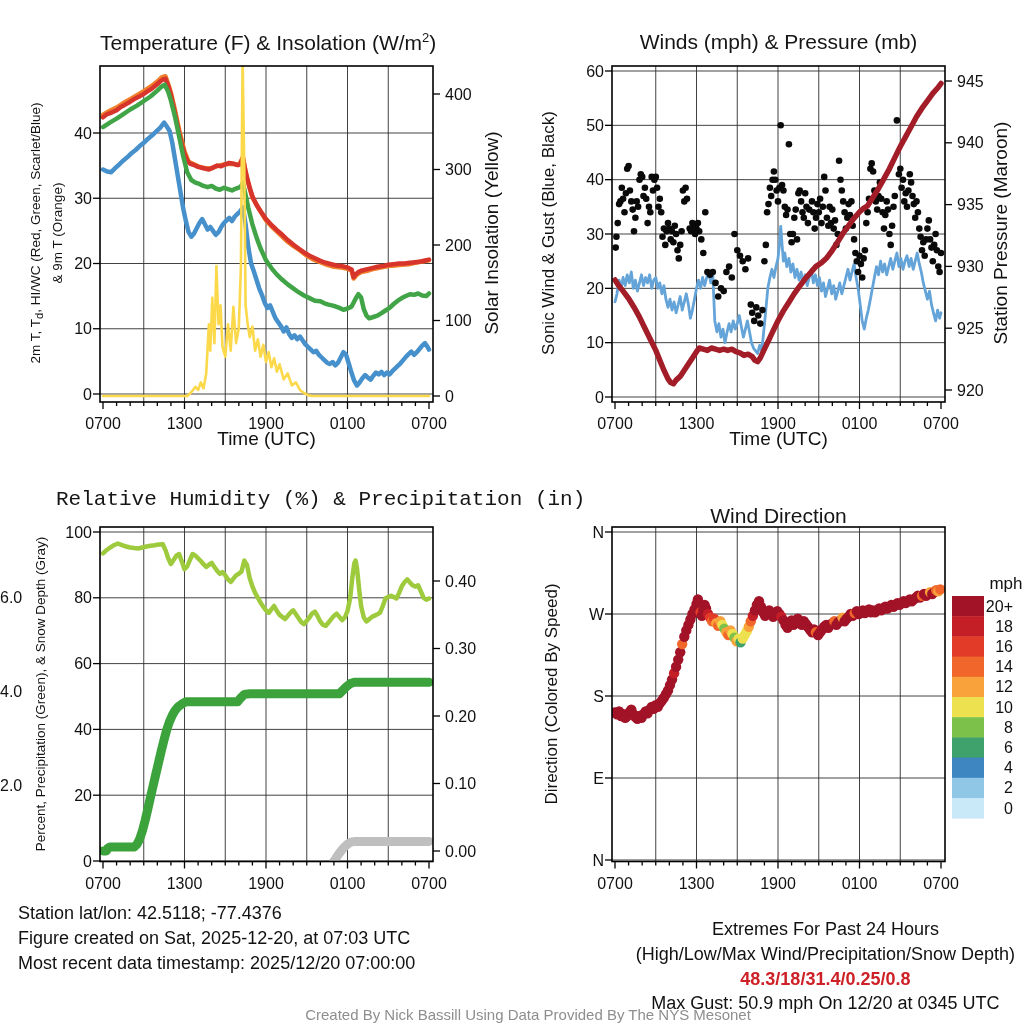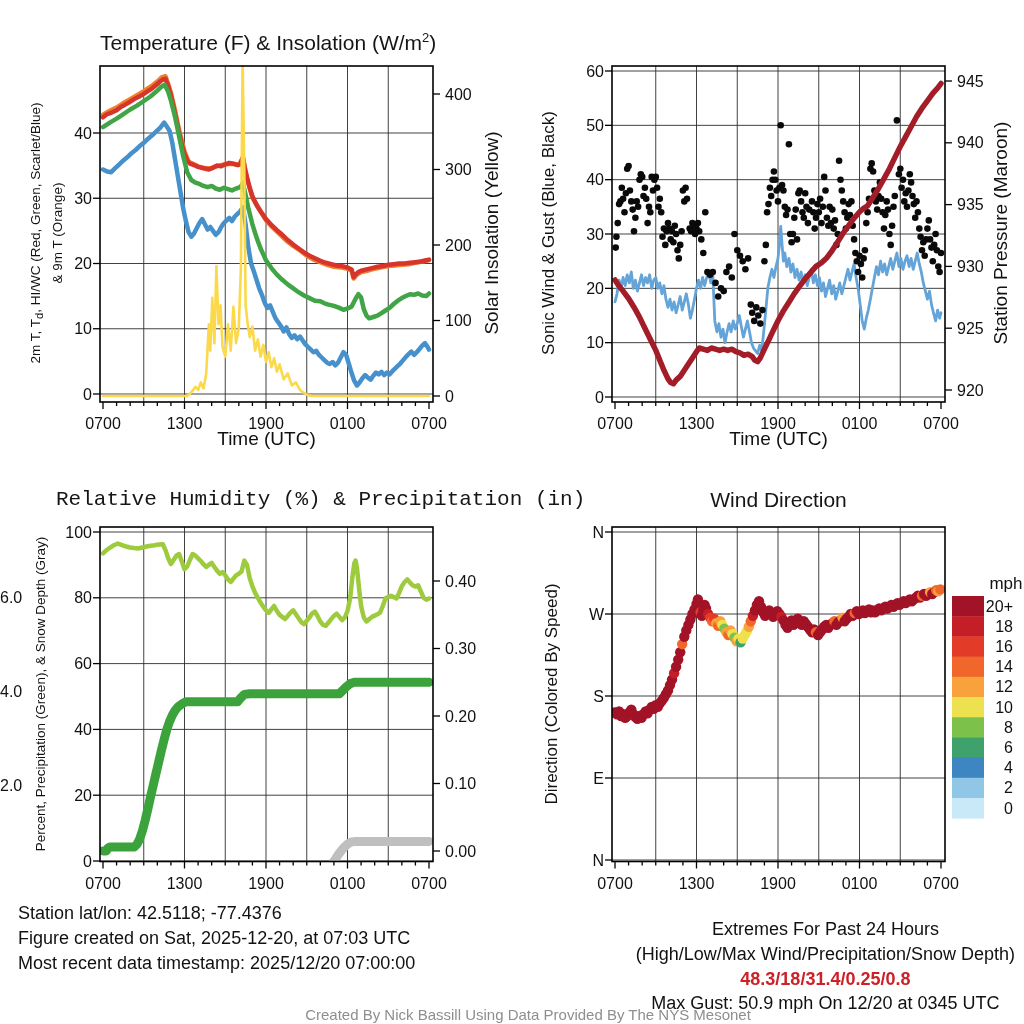--- a/index.html
+++ b/index.html
@@ -5,21 +5,21 @@
   html,body{margin:0;padding:0;background:#fff;}
   .fig{position:relative;width:1024px;height:1024px;background:#ffffff;
        font-family:"Liberation Sans",sans-serif;color:#111;overflow:hidden;}
   #figure-svg{position:absolute;left:0;top:0;}
   svg text{font-family:"Liberation Sans",sans-serif;fill:#111;}
   .title{position:absolute;text-align:center;font-size:21px;color:#151515;white-space:nowrap;}
   .title sup{font-size:13px;}
   .t1{left:100px;top:30px;width:333px;}
   .t2{left:612px;top:30px;width:333px;}
   .t3{left:56px;top:488px;width:390px;font-family:Liberation Mono, monospace;}
-  .t4{left:612px;top:488px;width:333px;}
+  .t4{left:612px;top:504px;width:333px;}
   .xlab{position:absolute;text-align:center;font-size:19px;white-space:nowrap;}
   .x1{left:100px;top:428px;width:333px;}
   .x2{left:612px;top:428px;width:333px;}
   .rot{position:absolute;transform:translate(-50%,-50%) rotate(-90deg);white-space:nowrap;text-align:center;}
   .ylab-temp-left{left:46px;top:233px;font-size:13.5px;line-height:17px;}
   .ylab-temp-right{left:492px;top:233px;font-size:19px;}
   .ylab-wind-left{left:549px;top:233px;font-size:17px;}
   .ylab-wind-right{left:1001px;top:233px;font-size:19px;}
   .ylab-rh-left{left:40px;top:694px;font-size:13.5px;}
   .ylab-dir-left{left:552px;top:694px;font-size:17px;}
@@ -760,20 +760,21 @@
         <rect x="952" y="757.6" width="32" height="20.6" fill="#3E86C2"></rect>
         <text x="1013" y="773.2" text-anchor="end" font-size="16">4</text>
         <rect x="952" y="777.8" width="32" height="20.6" fill="#90C6E6"></rect>
         <text x="1013" y="793.4" text-anchor="end" font-size="16">2</text>
         <rect x="952" y="798.0" width="32" height="20.6" fill="#C9E8F8"></rect>
         <text x="1013" y="813.6" text-anchor="end" font-size="16">0</text>
       </g>
     </svg>
 
   <div class="title t1"><span>Temperature (F) &amp; Insolation (W/m</span><sup>2</sup><span>)</span></div>
+  <div class="title t2">Winds (mph) &amp; Pressure (mb)</div>
   <div class="title t3">Relative Humidity (%) &amp; Precipitation (in)</div>
   <div class="title t4">Wind Direction</div>
 
   <div class="xlab x1">Time (UTC)</div>
   <div class="xlab x2">Time (UTC)</div>
 
   <div class="rot ylab-temp-left">
     <div><span>2m T, T</span><sub>d</sub><span>, HI/WC (Red, Green, Scarlet/Blue)</span></div>
     <div>&amp; 9m T (Orange)</div>
   </div>

